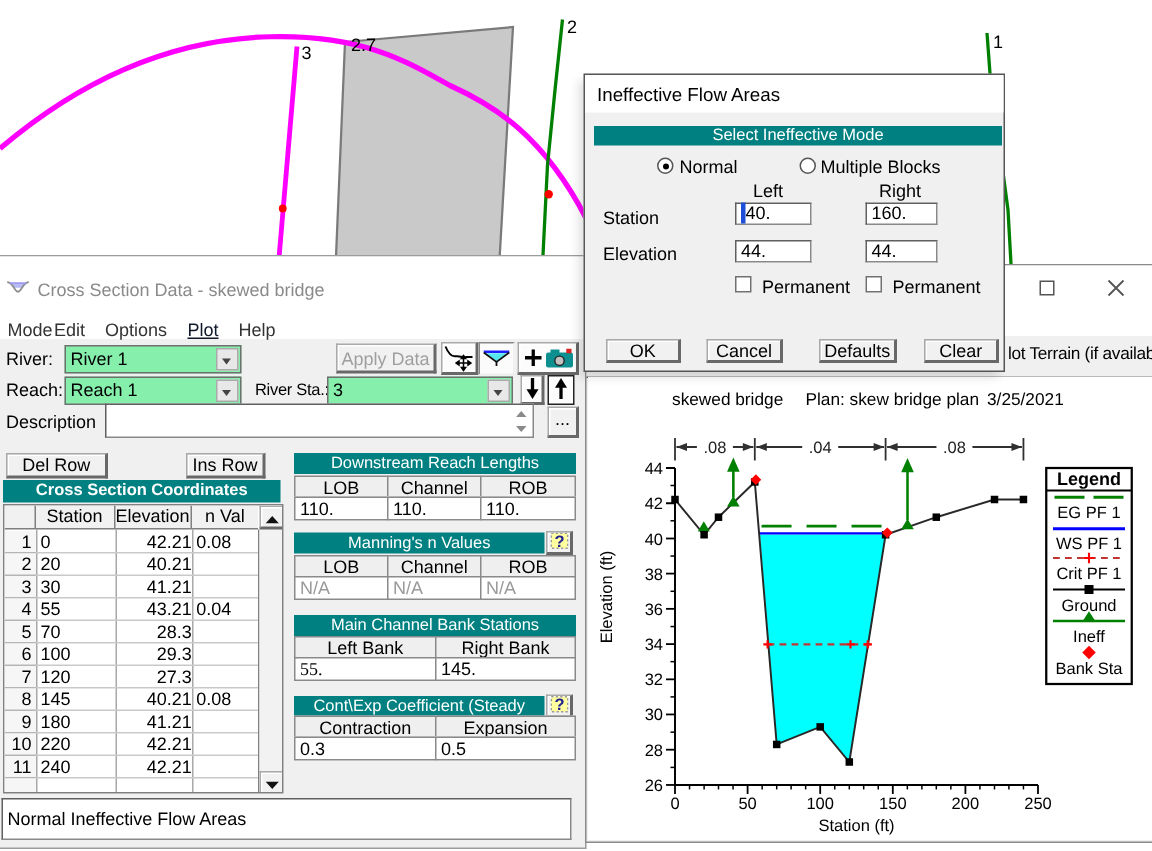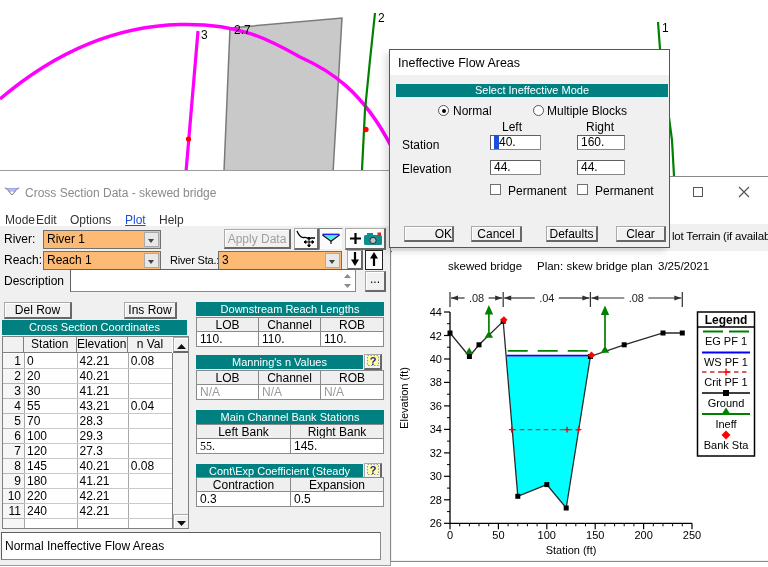--- a/index.html
+++ b/index.html
@@ -16,23 +16,23 @@
 .teal { position:absolute; background:#008080; color:#fff; text-align:center;
          font-size:11px; }
 .cellh { position:absolute; background:#efefef; border:1px solid #8a8a8a;
           text-align:center; font-size:12px; }
 .cellv { position:absolute; background:#ffffff; border:1px solid #8a8a8a;
           font-size:12px; padding-left:3px; }
 .trow { position:absolute; left:0; width:169px; height:15px; }
 .tn { position:absolute; left:0; width:21px; height:15px; text-align:right;
        padding-right:3px; border-bottom:1px solid #b5b5b5; background:#f6f6f6; }
 .tc { position:absolute; height:15px; padding-left:3px; border-bottom:1px solid #c9c9c9; }
-.c1 { left:21px; width:52.5px; } .c2 { left:73.5px; width:51.3px; } .c3 { left:124.8px; width:44.2px; }
+.c1 { left:21px; width:52.5px; } .c2 { left:73.5px; width:51.3px;text-align:right; } .c3 { left:124.8px; width:44.2px; }
 .lbl { position:absolute; font-size:12px; white-space:nowrap; }
-.combo { position:absolute; background:#fdba74; border:1px solid #707070; }
+.combo { position:absolute; background:#86efac; border:1px solid #707070; }
 .combo .tx { position:absolute; left:3px; top:1px; font-size:12px; }
 .combo .da { position:absolute; right:1px; top:1px; bottom:1px; width:15px;
               background:#e8e8e8; border:1px solid #aaa; }
 .combo .da::after { content:""; position:absolute; left:3px;
               border:3.5px solid transparent; border-top:4.5px solid #444; top:6px; }
 .cb { position:absolute; width:11px; height:11px; background:#fff; border:1px solid #707070; }
 </style></head>
 <body>
 <svg width="768" height="567" viewBox="0 0 768 567" style="position:absolute;left:0;top:0;">
 <rect width="768" height="567" fill="#ffffff"></rect>
@@ -53,21 +53,21 @@
  <div class="abs" style="left:0;top:0;width:100%;height:55px;background:#fff;"></div>
  <svg class="abs" style="left:4px;top:16px;" width="16" height="11" viewBox="0 0 16 11">
    <polygon points="3.5,2.5 12.5,2.5 11,4.8 5,4.8" fill="#b4b9f2"></polygon>
    <path d="M0.8,1.2 Q2.5,1 4,3 L6.5,6.5 Q8,8.5 9.5,6.5 L12,3 Q13.5,1 15.2,1.2" fill="none" stroke="#8f8f8f" stroke-width="1.2"></path>
    <line x1="2.5" y1="1.8" x2="13.5" y2="1.8" stroke="#9a9af0" stroke-width="1.4"></line>
  </svg>
  <div class="lbl" style="left:25px;top:15px;color:#8a8a8a;font-size:12px;">Cross Section Data - skewed bridge</div>
  <div class="lbl" style="left:5px;top:42px;color:#333;">Mode</div>
  <div class="lbl" style="left:36px;top:42px;color:#333;">Edit</div>
  <div class="lbl" style="left:70px;top:42px;color:#333;">Options</div>
- <div class="lbl" style="left:125px;top:42px;color:#1d4ed8;text-decoration:underline;">Plot</div>
+ <div class="lbl" style="left:125px;top:42px;color:#0f172a;text-decoration:underline;">Plot</div>
  <div class="lbl" style="left:159px;top:42px;color:#333;">Help</div>
 
  <div class="lbl" style="left:4px;top:61px;">River:</div>
  <div class="combo" style="left:43px;top:59px;width:118px;height:19px;">
       <span class="tx">River 1</span>
       <span class="da"></span>
     </div>
  <div class="btn" style="left:224px;top:58px;width:67px;height:20px;color:#9f9f9f;line-height:18px;">Apply Data</div>
  <div class="btn" style="left:294px;top:57px;width:25px;height:22px;background:#fcfcfc;">
    <svg width="21" height="19" viewBox="0 0 21 19">
@@ -128,21 +128,21 @@
    <svg class="abs" style="right:3px;top:3px;" width="9" height="16" viewBox="0 0 9 16">
         <polygon points="4.5,1 8,5 1,5" fill="#8a8a8a"></polygon>
         <polygon points="4.5,15 8,11 1,11" fill="#8a8a8a"></polygon>
       </svg>
  </div>
  <div class="btn" style="left:365px;top:100px;width:21px;height:21px;line-height:14px;">...</div>
 
  <div class="btn" style="left:4px;top:131px;width:68px;height:17px;line-height:15px;">Del Row</div>
  <div class="btn" style="left:124px;top:131px;width:53px;height:17px;line-height:15px;">Ins Row</div>
 
- <div class="teal" style="left:2px;top:149px;width:185px;height:15px;line-height:15px;">Cross Section Coordinates</div>
+ <div class="teal" style="left:2px;top:149px;width:185px;height:15px;line-height:15px;font-weight:bold;">Cross Section Coordinates</div>
 
  <div class="abs" style="left:2px;top:165px;width:187px;height:193px;background:#fff;border:1px solid #808080;overflow:hidden;">
    <div class="abs" style="left:0;top:0;width:169px;height:16px;border-bottom:1px solid #808080;background:#f1f1f1;">
      <div class="abs" style="left:0;top:0;width:21px;height:15px;border-right:1px solid #808080;"></div>
      <div class="abs" style="left:21px;top:0;width:52.5px;height:15px;border-right:1px solid #808080;text-align:center;">Station</div>
      <div class="abs" style="left:73.5px;top:0;width:51.3px;height:15px;border-right:1px solid #808080;text-align:center;">Elevation</div>
      <div class="abs" style="left:124.8px;top:0;width:44.2px;height:15px;text-align:center;">n Val</div>
    </div>
    <div class="abs" style="left:21px;top:16px;width:1px;height:177px;background:#a8a8a8;"></div>
    <div class="abs" style="left:73.5px;top:16px;width:1px;height:177px;background:#a8a8a8;"></div>
@@ -422,26 +422,26 @@
   <div class="teal" style="left:6px;top:34px;width:272px;height:13px;line-height:13px;">Select Ineffective Mode</div>
   <div class="abs" style="left:48px;top:55px;width:11px;height:11px;border:1px solid #555;border-radius:50%;background:#fff;">
     <div class="abs" style="left:2.5px;top:2.5px;width:4px;height:4px;border-radius:50%;background:#000;"></div>
   </div>
   <div class="lbl" style="left:63px;top:54px;">Normal</div>
   <div class="abs" style="left:143px;top:55px;width:11px;height:11px;border:1px solid #555;border-radius:50%;background:#fff;"></div>
   <div class="lbl" style="left:157px;top:54px;">Multiple Blocks</div>
   <div class="lbl" style="left:112px;top:70px;">Left</div>
   <div class="lbl" style="left:196px;top:70px;">Right</div>
   <div class="lbl" style="left:12px;top:88px;">Station</div>
-  <div class="tb" style="left:100px;top:85px;width:51px;height:15px;line-height:13px;">​<span style="border-left:5px solid #1d4ed8;">40.</span></div>
+  <div class="tb" style="left:100px;top:85px;width:51px;height:15px;line-height:13px;">​<span style="border-left:3px solid #1d4ed8;">40.</span></div>
   <div class="tb" style="left:187px;top:85px;width:48px;height:15px;line-height:13px;">160.</div>
   <div class="lbl" style="left:12px;top:112px;">Elevation</div>
   <div class="tb" style="left:100px;top:110px;width:51px;height:15px;line-height:13px;">44.</div>
   <div class="tb" style="left:187px;top:110px;width:48px;height:15px;line-height:13px;">44.</div>
   <div class="cb" style="left:100px;top:134px;"></div>
   <div class="lbl" style="left:118px;top:134px;">Permanent</div>
   <div class="cb" style="left:187px;top:134px;"></div>
   <div class="lbl" style="left:205px;top:134px;">Permanent</div>
-  <div class="btn" style="left:14px;top:176px;width:50px;height:16px;line-height:14px;text-align:right;">OK</div>
+  <div class="btn" style="left:14px;top:176px;width:50px;height:16px;line-height:14px;">OK</div>
   <div class="btn" style="left:81px;top:176px;width:51px;height:16px;line-height:14px;">Cancel</div>
   <div class="btn" style="left:156px;top:176px;width:52px;height:16px;line-height:14px;">Defaults</div>
   <div class="btn" style="left:226px;top:176px;width:50px;height:16px;line-height:14px;">Clear</div>
 </div>
 
 </body></html>

